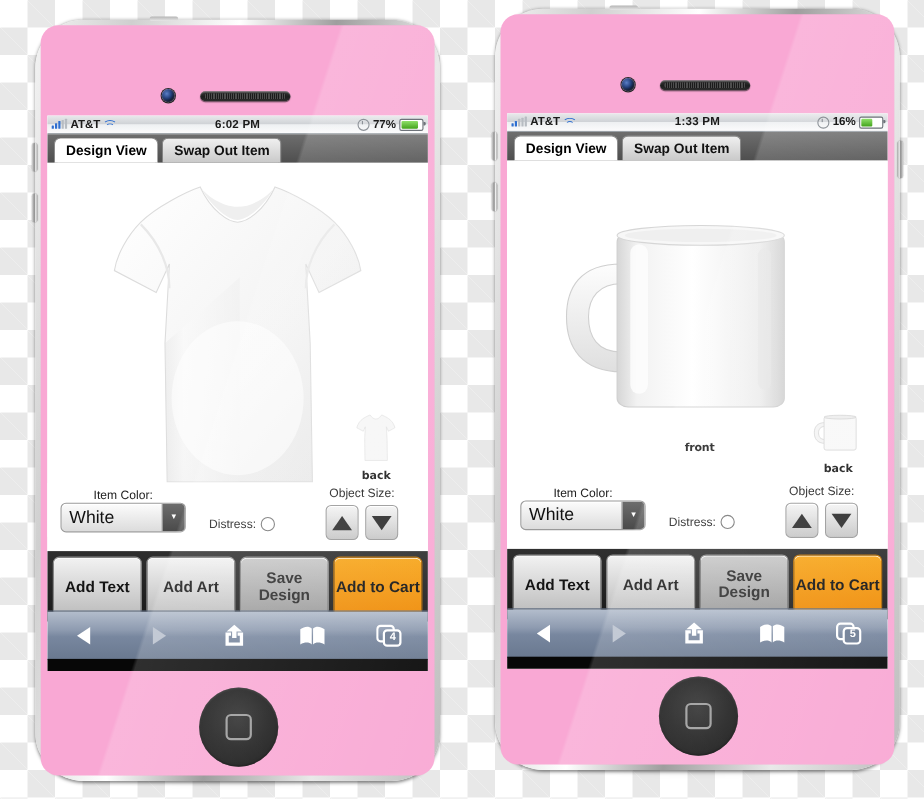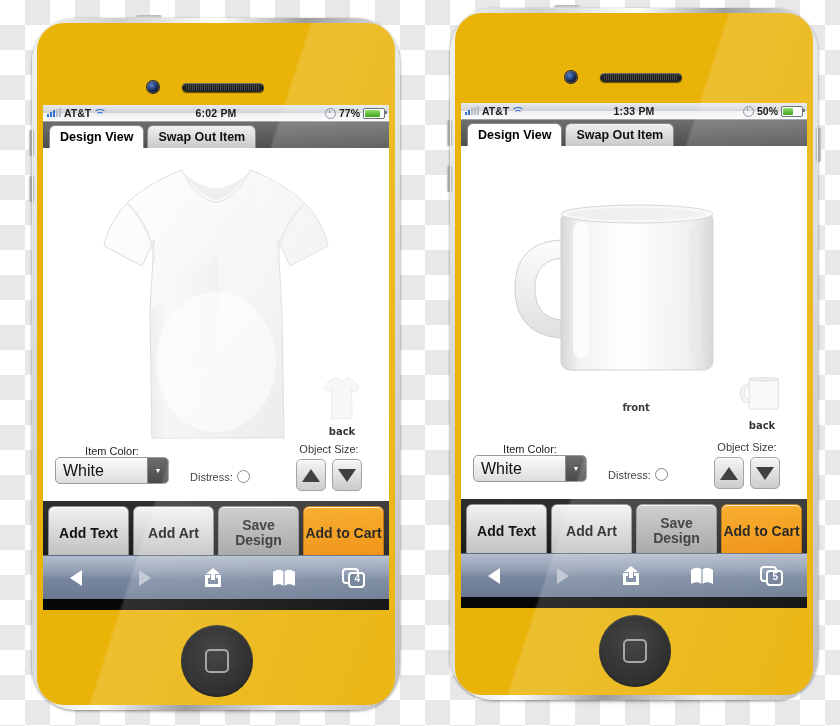--- a/index.html
+++ b/index.html
@@ -20,22 +20,22 @@
     position:absolute;left:6px;right:6px;bottom:-6px;height:26px;
     background:radial-gradient(ellipse at 50% 0%,rgba(0,0,0,.30) 0%,rgba(0,0,0,0) 72%);
     filter:blur(2px);
   }
   .chrome{
     position:absolute;inset:0;border-radius:44px;
     background:linear-gradient(100deg,#f4f4f4 0%,#cfcfcf 18%,#ffffff 38%,#9e9e9e 56%,#e9e9e9 76%,#bdbdbd 100%);
     box-shadow:0 1px 3px rgba(0,0,0,.45);
   }
   .glassbody{
-    position:absolute;left:5px;top:5px;right:5px;bottom:5px;border-radius:27px;
-    background:#eab308;overflow:hidden;padding-left:43px;
+    position:absolute;left:5px;top:5px;right:5px;bottom:5px;border-radius:16px;
+    background:#f9a8d4;overflow:hidden;padding-left:43px;
   }
   .glassbody:after{
     content:"";position:absolute;left:0;top:0;width:100%;height:100%;
     background:linear-gradient(108deg,rgba(255,255,255,0) 0%,rgba(255,255,255,0) 47%,rgba(255,255,255,.16) 47.6%,rgba(255,255,255,.05) 100%);
     pointer-events:none;
   }
   .btn-side{
     position:absolute;left:-3px;width:5px;border-radius:3px;
     background:linear-gradient(90deg,#d9d9d9,#8e8e8e 45%,#f2f2f2 70%,#a0a0a0);
     box-shadow:0 0 1px rgba(0,0,0,.5);
@@ -361,21 +361,21 @@
           </span>
           <span>AT&amp;T</span>
           <span class="wifi">
             <s style="width:11px;height:8px;top:0;"></s>
               <s style="width:6px;height:5px;top:2.5px;"></s>
           </span>
         </div>
         <div class="sb-time">1:33 PM</div>
         <div class="sb-right">
           <span class="clock-ic"></span>
-          <span>50%</span>
+          <span>16%</span>
           <span class="batt">
               <i style="width:50%"></i>
             </span>
         </div>
       </div>
 
       <div class="tabbar">
         <div class="tab active">Design View</div>
         <div class="tab">Swap Out Item</div>
       </div>

